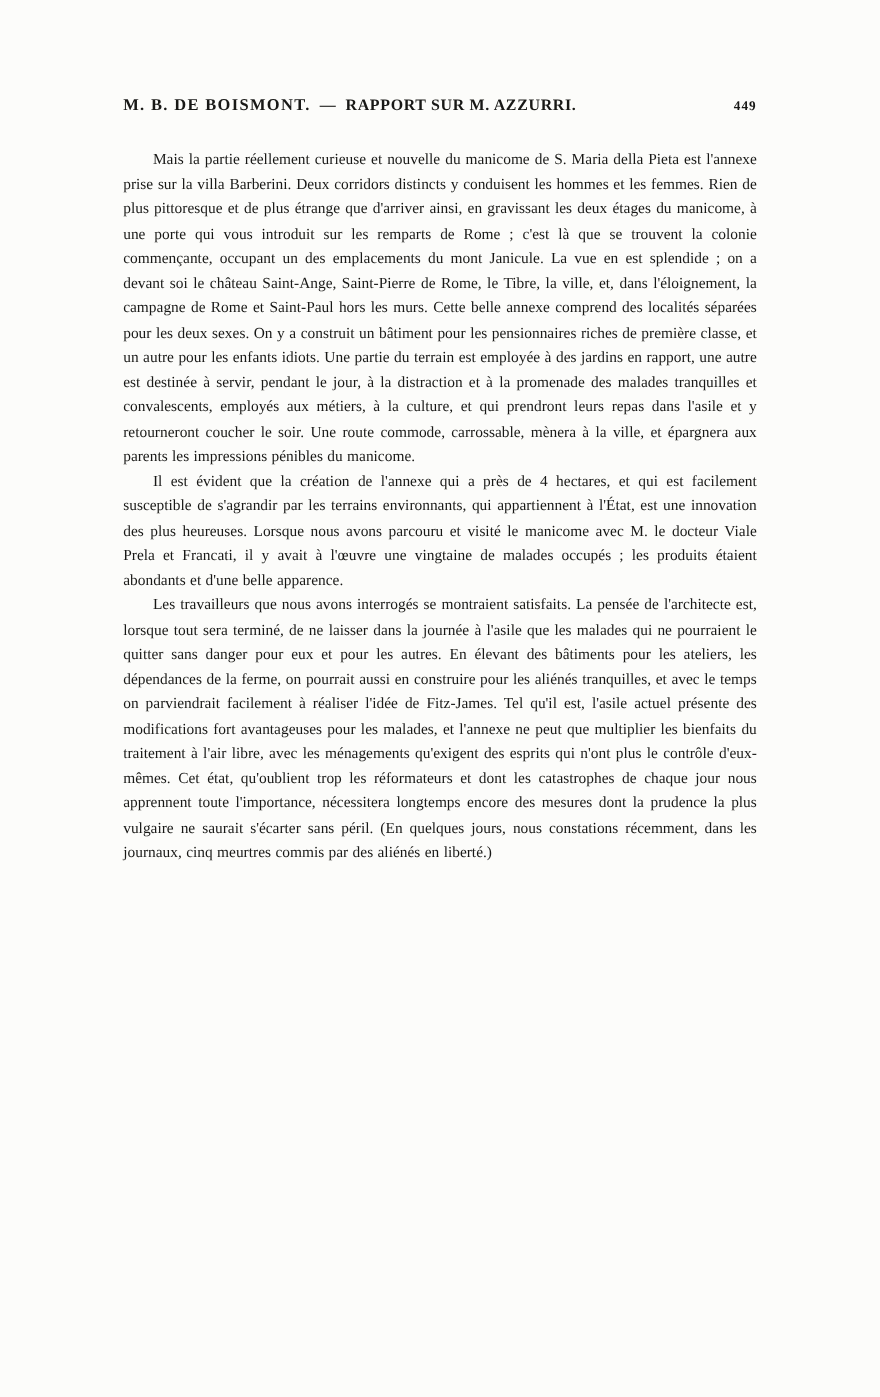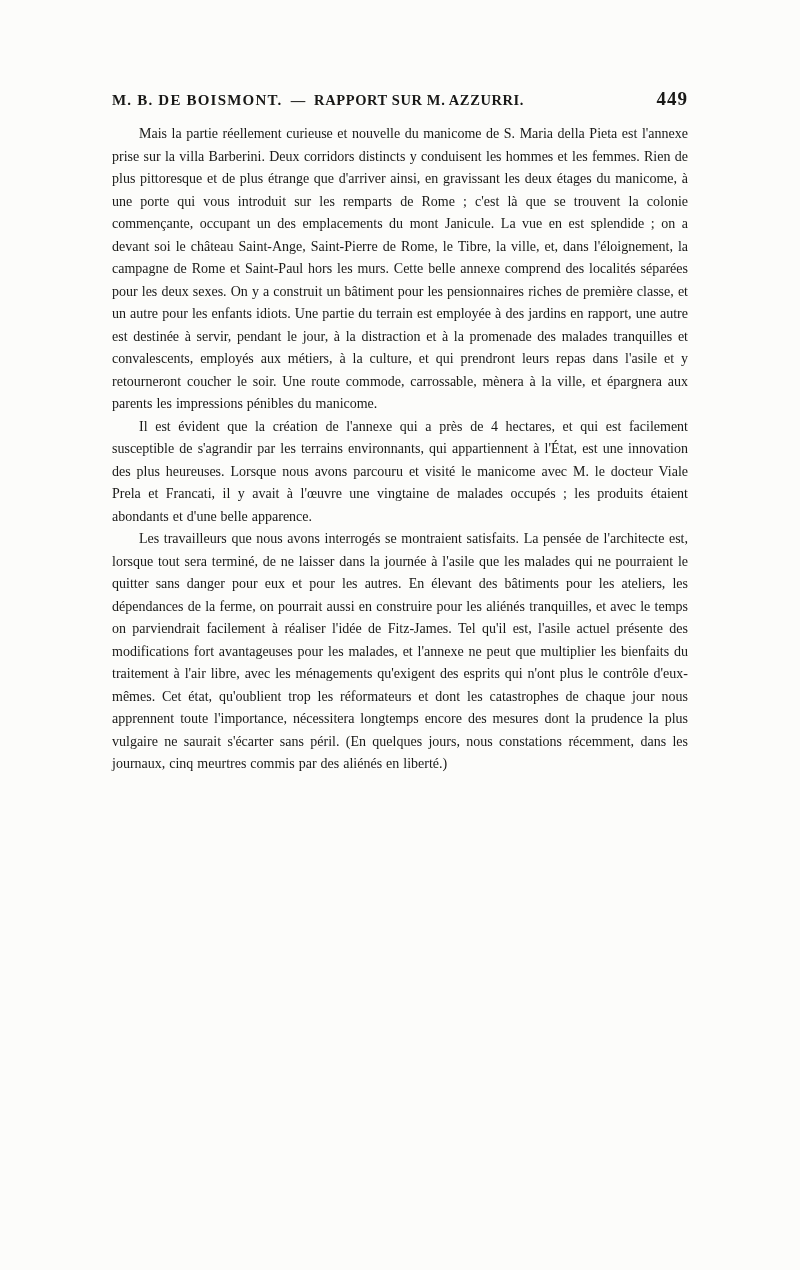--- a/index.html
+++ b/index.html
@@ -18,38 +18,38 @@
   .page {
     position: absolute;
     left: 112px;
     top: 88px;
     width: 576px;
   }
   .header {
     display: flex;
     justify-content: space-between;
     align-items: baseline;
-    margin-bottom: 13px;
+    margin-bottom: 30px;
     white-space: nowrap;
   }
   .running-title {
     font-weight: bold;
     font-size: 14.5px;
     letter-spacing: 0.6px;
   }
   .running-title .author {
     font-size: 15px;
     letter-spacing: 1.2px;
   }
   .running-title .dash {
     padding: 0 4px;
   }
   .pagenum {
     font-weight: bold;
-    font-size: 19px;
+    font-size: 12px;
     letter-spacing: 1px;
   }
   .body-text p {
     font-size: 14px;
     line-height: 22.5px;
     text-align: justify;
     text-indent: 27px;
     margin: 0;
     word-spacing: 0.5px;
     hyphens: auto;

